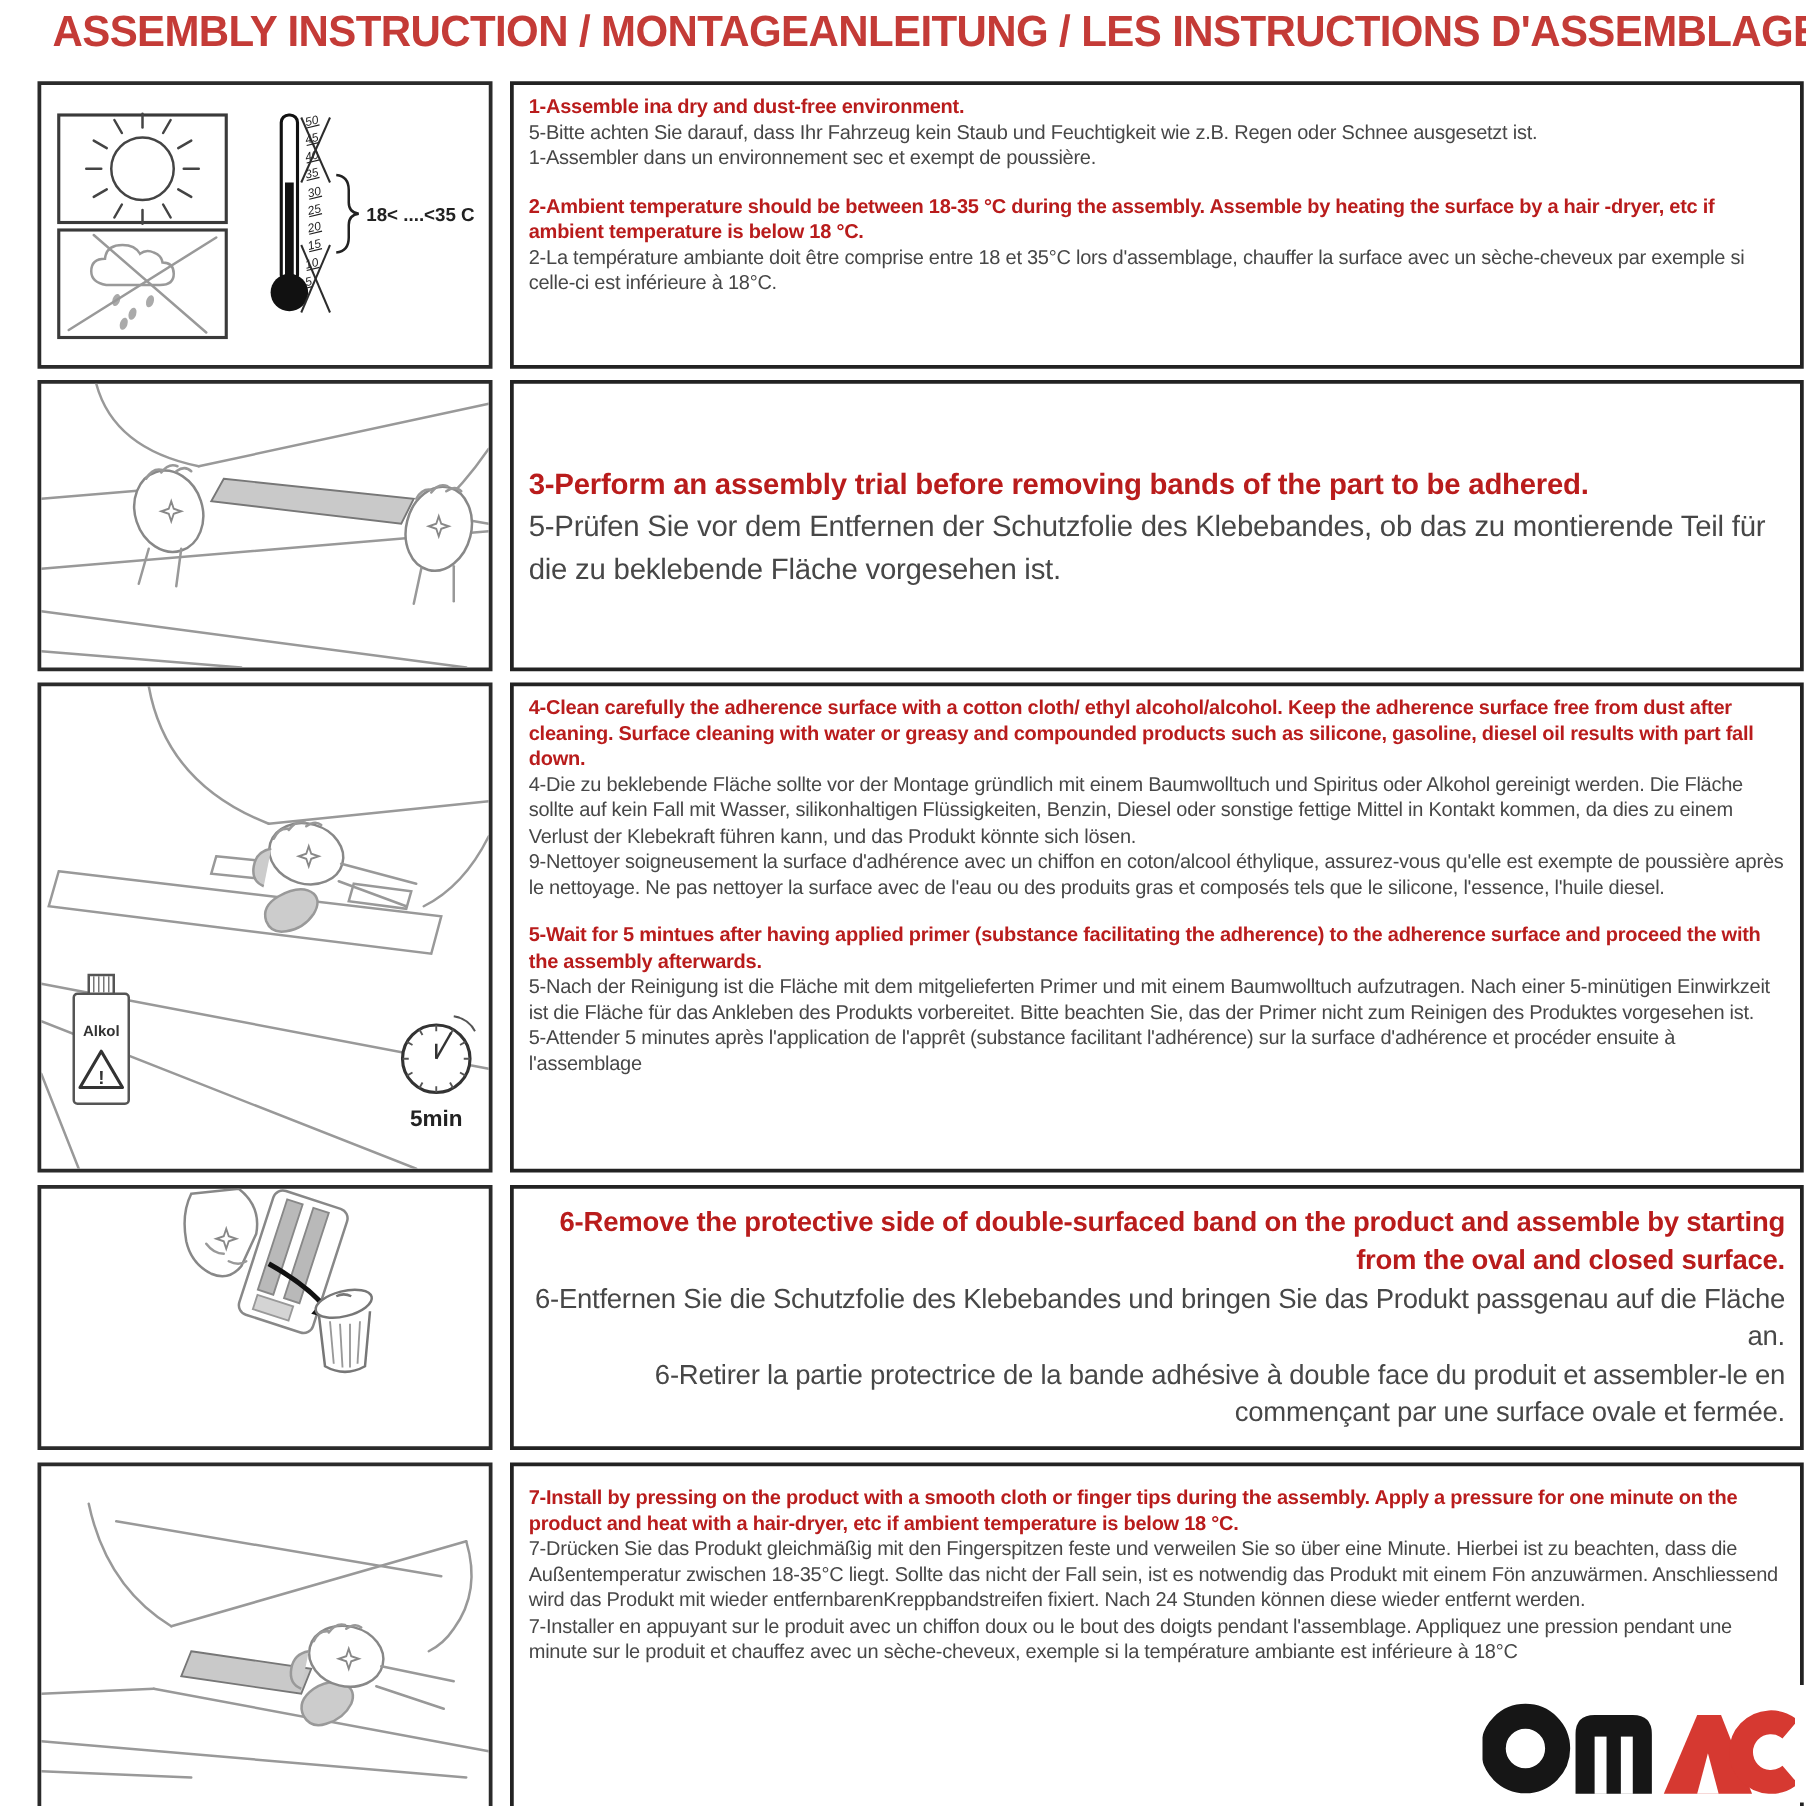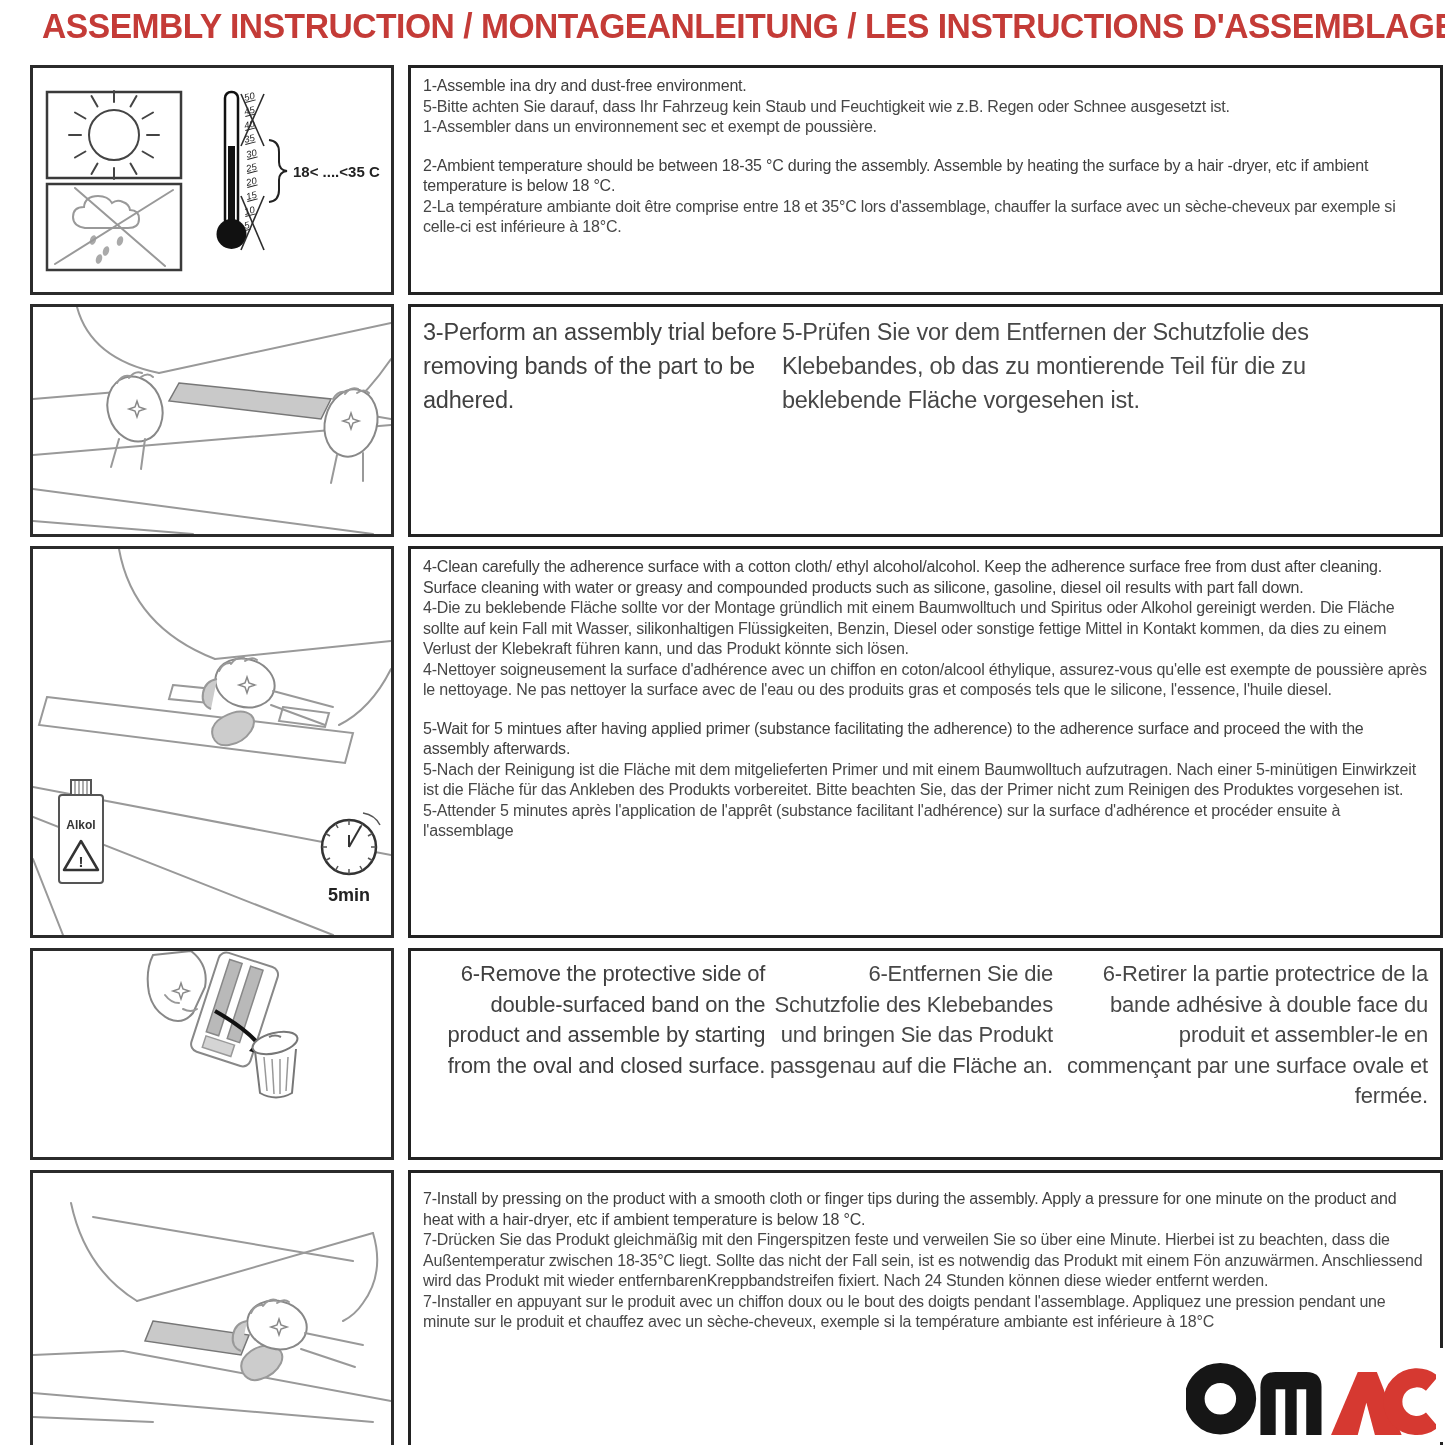--- a/index.html
+++ b/index.html
@@ -12,22 +12,22 @@
   .illus{position:absolute;left:30px;width:364px;top:0;bottom:0;border:3px solid #2b2b2b;
          box-sizing:border-box;background:#fff;}
   .illus svg{display:block;width:100%;height:100%;}
   .textbox{position:absolute;left:408px;width:1035px;top:0;bottom:0;border:3px solid #222;
            box-sizing:border-box;background:#fff;padding:8px 12px;color:#474747;}
   .textbox p{margin:0;letter-spacing:-.2px;}
   .small p{font-size:16px;line-height:20.5px;}
   .gap{height:18px;}
   .big p{font-size:23.5px;line-height:34px;}
   .big2 p{font-size:22px;line-height:30.5px;}
-  .center{display:flex;flex-direction:row;justify-content:center;}
-  .b{font-weight:normal;color:#404040;}
+  .center{display:flex;flex-direction:column;justify-content:center;}
+  .b{font-weight:bold;color:#b91c1c;}
   .sketch{stroke:#999;stroke-width:2;fill:none;stroke-linecap:round;}
   .dark{stroke:#444;}
   .logo{position:absolute;left:1177px;top:1348px;width:268px;height:94px;background:#fff;
         display:flex;align-items:center;justify-content:center;z-index:5;}
   .sr{position:absolute;width:1px;height:1px;overflow:hidden;clip:rect(0 0 0 0);}
 </style>
 </head>
 <body>
 
 <div class="page">
@@ -212,21 +212,21 @@
           <path d="M316 298 L328 277" stroke="#333" stroke-width="2"></path>
           <path d="M316 298 L316 286" stroke="#333" stroke-width="2"></path>
           <path d="M330 264 q12 2 17 12" fill="none" stroke="#555" stroke-width="1.5"></path>
           <text x="316" y="352" font-size="18" font-weight="bold" fill="#222" text-anchor="middle">5min</text>
         </g>
       </svg>
     </div>
     <div class="textbox small">
       <p class="b">4-Clean carefully the adherence surface with a cotton cloth/ ethyl alcohol/alcohol. Keep the adherence surface free from dust after cleaning. Surface cleaning with water or greasy and compounded products such as silicone, gasoline, diesel oil results with part fall down.</p>
       <p>4-Die zu beklebende Fläche sollte vor der Montage gründlich mit einem Baumwolltuch und Spiritus oder Alkohol gereinigt werden. Die Fläche sollte auf kein Fall mit Wasser, silikonhaltigen Flüssigkeiten, Benzin, Diesel oder sonstige fettige Mittel in Kontakt kommen, da dies zu einem Verlust der Klebekraft führen kann, und das Produkt könnte sich lösen.</p>
-      <p>4-Nettoyer soigneusement la surface d'adhérence avec un chiffon en coton/alcool éthylique, assurez-vous qu'elle est exempte de poussière après le nettoyage. Ne pas nettoyer la surface avec de l'eau ou des produits gras et composés tels que le silicone, l'essence, l'huile diesel.</p>
+      <p>9-Nettoyer soigneusement la surface d'adhérence avec un chiffon en coton/alcool éthylique, assurez-vous qu'elle est exempte de poussière après le nettoyage. Ne pas nettoyer la surface avec de l'eau ou des produits gras et composés tels que le silicone, l'essence, l'huile diesel.</p>
       <div class="gap"></div>
       <p class="b">5-Wait for 5 mintues after having applied primer (substance facilitating the adherence) to the adherence surface and proceed the with the assembly afterwards.</p>
       <p>5-Nach der Reinigung ist die Fläche mit dem mitgelieferten Primer und mit einem Baumwolltuch aufzutragen. Nach einer 5-minütigen Einwirkzeit ist die Fläche für das Ankleben des Produkts vorbereitet. Bitte beachten Sie, das der Primer nicht zum Reinigen des Produktes vorgesehen ist.</p>
       <p>5-Attender 5 minutes après l'application de l'apprêt (substance facilitant l'adhérence) sur la surface d'adhérence et procéder ensuite à l'assemblage</p>
     </div>
   </div>
 
   <div class="row" style="top:948px;height:212px;text-align:right;">
     <div class="illus">
       <svg viewBox="0 0 358 206">

